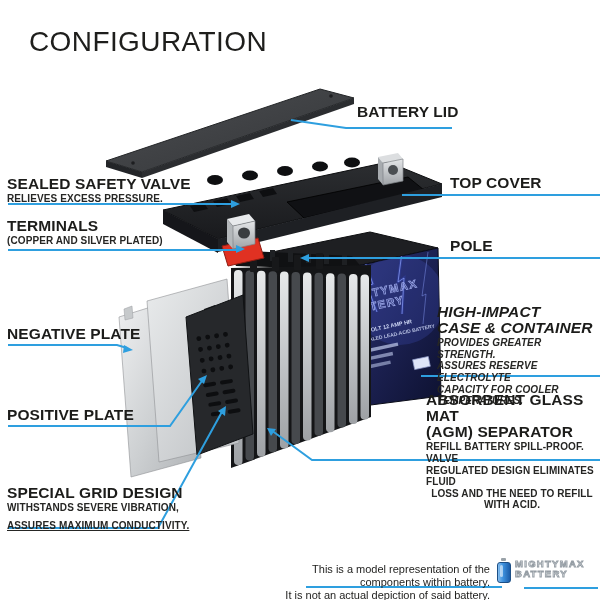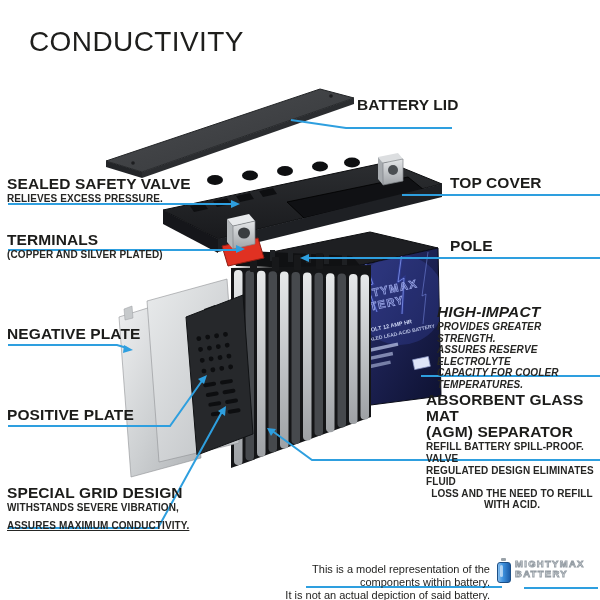--- a/index.html
+++ b/index.html
@@ -215,32 +215,32 @@
       <polyline class="leader" points="8,528 158,528 223,410"></polyline>
       <polygon class="leader-arrow" points="226,406 225,416 218,411"></polygon>
       <line class="leader" x1="421" y1="376" x2="600" y2="376"></line>
       <polyline class="leader" points="600,460 312,460 271,430"></polyline>
       <polygon class="leader-arrow" points="267,428 276,429 271,436"></polygon>
       <line class="leader" x1="306" y1="587" x2="502" y2="587"></line>
       <line class="leader" x1="524" y1="588" x2="598" y2="588"></line>
     </g>
   </svg>
 
-  <div class="title-main">CONDUCTIVITY</div>
-
-  <div class="lbl" style="left:357px;top:97px;">
+  <div class="title-main">CONFIGURATION</div>
+
+  <div class="lbl" style="left:357px;top:104px;">
     <div class="lbl-title">BATTERY LID</div>
   </div>
 
   <div class="lbl" style="left:7px;top:176px;">
     <div class="lbl-title">SEALED SAFETY VALVE</div>
     <div class="lbl-sub">RELIEVES EXCESS PRESSURE.</div>
   </div>
 
-  <div class="lbl" style="left:7px;top:232px;">
+  <div class="lbl" style="left:7px;top:218px;">
     <div class="lbl-title">TERMINALS</div>
     <div class="lbl-sub">(COPPER AND SILVER PLATED)</div>
   </div>
 
   <div class="lbl align-r" style="left:450px;top:175px;width:146px;">
     <div class="lbl-title">TOP COVER</div>
   </div>
 
   <div class="lbl align-r" style="left:450px;top:238px;width:145px;">
     <div class="lbl-title">POLE</div>
@@ -249,20 +249,21 @@
   <div class="lbl" style="left:7px;top:326px;">
     <div class="lbl-title">NEGATIVE PLATE</div>
   </div>
 
   <div class="lbl" style="left:7px;top:407px;">
     <div class="lbl-title">POSITIVE PLATE</div>
   </div>
 
   <div class="lbl" style="left:437px;top:304px;width:162px;font-style:italic;">
     <div class="lbl-title">HIGH-IMPACT</div>
+    <div class="lbl-title">CASE &amp; CONTAINER</div>
     <div class="lbl-sub">PROVIDES GREATER STRENGTH.</div>
     <div class="lbl-sub" style="margin-top:0;">ASSURES RESERVE ELECTROLYTE</div>
     <div class="lbl-sub" style="margin-top:0;">CAPACITY FOR COOLER TEMPERATURES.</div>
   </div>
 
   <div class="lbl" style="left:426px;top:392px;width:172px;">
     <div class="lbl-title">ABSORBENT GLASS MAT</div>
     <div class="lbl-title">(AGM) SEPARATOR</div>
     <div class="lbl-sub">REFILL BATTERY SPILL-PROOF. VALVE</div>
     <div class="lbl-sub" style="margin-top:0;">REGULATED DESIGN ELIMINATES FLUID</div>

